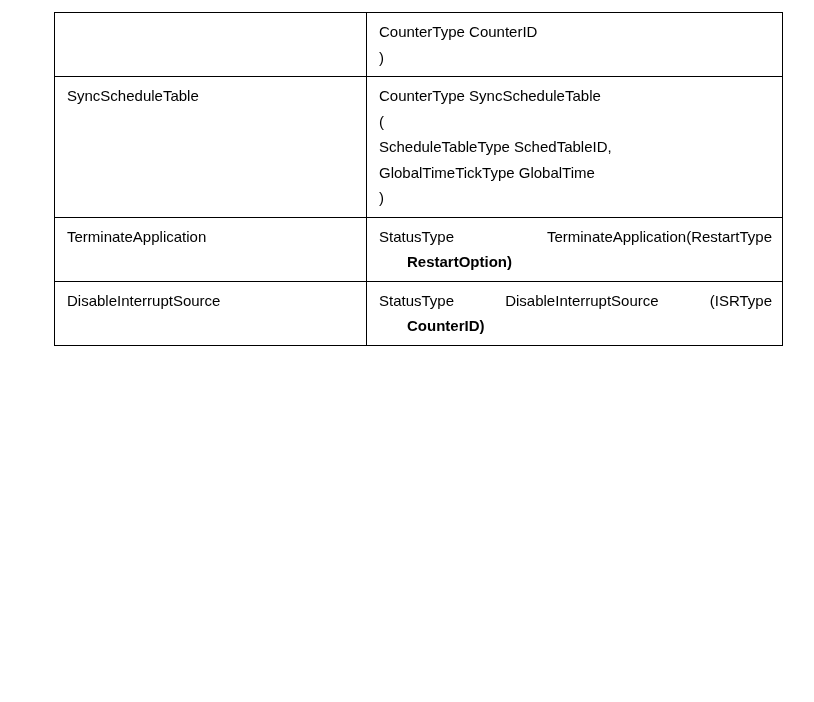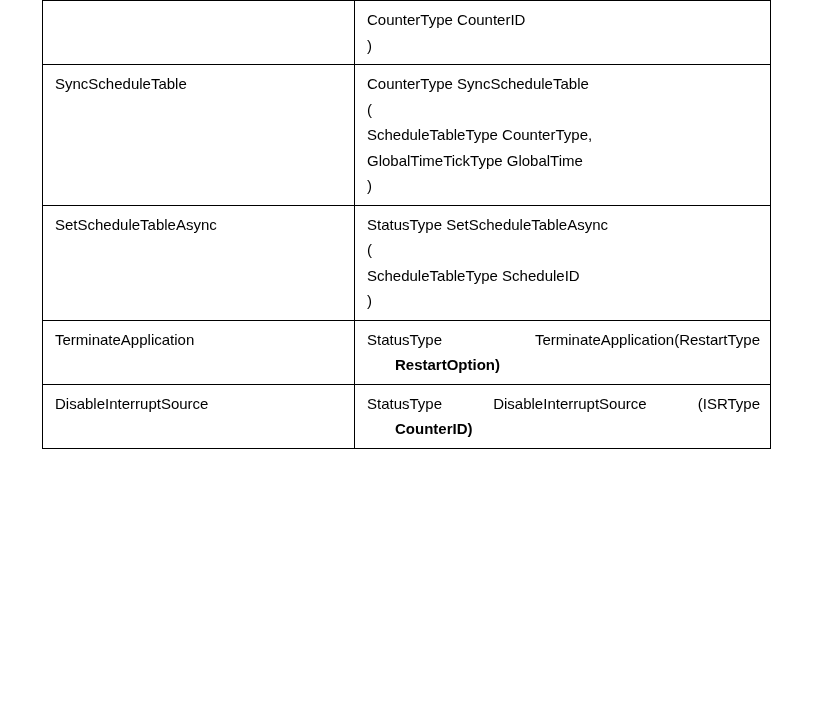--- a/index.html
+++ b/index.html
@@ -6,21 +6,21 @@
     margin: 0;
     padding: 0;
     background: #fff;
     font-family: Arial, Helvetica, sans-serif;
     font-size: 15px;
     color: #000;
   }
   .page {
     width: 814px;
     box-sizing: border-box;
-    padding: 0;
+    padding: 12px;
   }
   table.api {
     border-collapse: collapse;
     width: 728px;
     margin: 0 0 0 42px;
     table-layout: fixed;
   }
   table.api td {
     border: 1px solid #000;
     vertical-align: top;
@@ -53,31 +53,22 @@
           <td>
             <span class="sig-line">CounterType CounterID</span>
             <span class="sig-line">)</span>
           </td>
         </tr>
         <tr>
           <td><span>SyncScheduleTable</span></td>
           <td>
             <span class="sig-line">CounterType SyncScheduleTable</span>
             <span class="sig-line">(</span>
-            <span class="sig-line">ScheduleTableType CounterType,</span>
+            <span class="sig-line">ScheduleTableType SchedTableID,</span>
             <span class="sig-line">GlobalTimeTickType GlobalTime</span>
-            <span class="sig-line">)</span>
-          </td>
-        </tr>
-        <tr>
-          <td><span>SetScheduleTableAsync</span></td>
-          <td>
-            <span class="sig-line">StatusType SetScheduleTableAsync</span>
-            <span class="sig-line">(</span>
-            <span class="sig-line">ScheduleTableType ScheduleID</span>
             <span class="sig-line">)</span>
           </td>
         </tr>
         <tr>
           <td><span>TerminateApplication</span></td>
           <td>
             <span class="sig-line sig-justify">
               <span>StatusType</span>
               <span>TerminateApplication(RestartType</span>
             </span>

